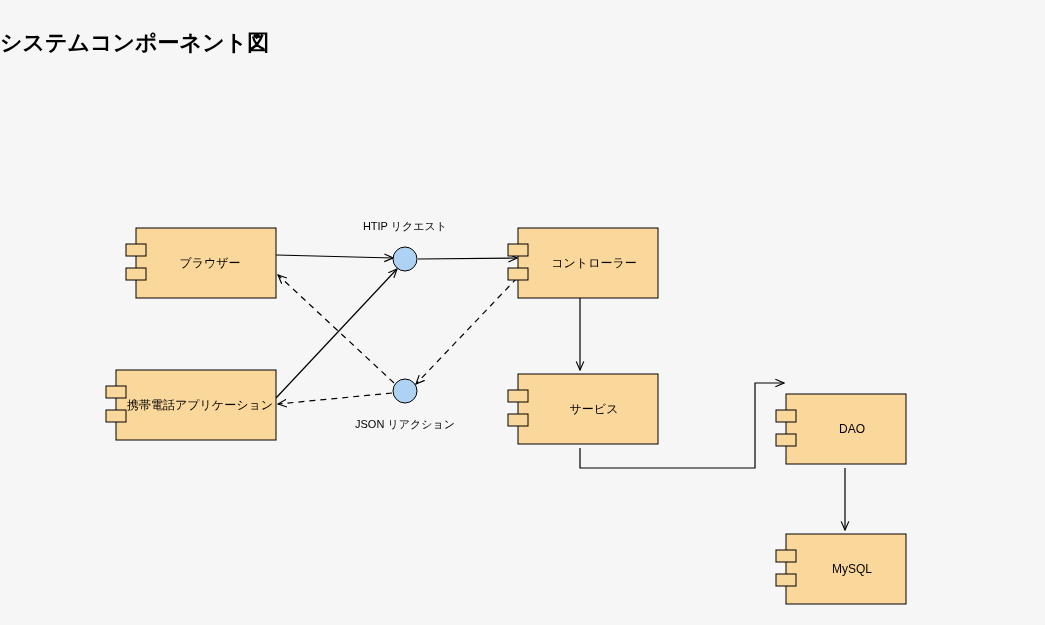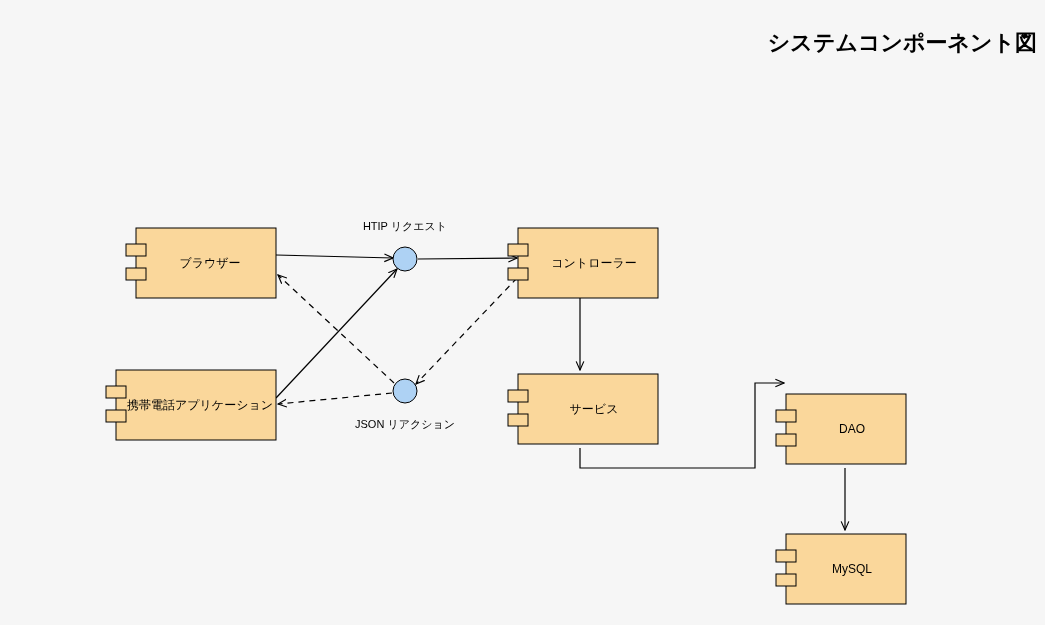--- a/index.html
+++ b/index.html
@@ -8,22 +8,22 @@
     width: 1045px;
     height: 625px;
     background: #f6f6f6;
     font-family: Arial, "Hiragino Sans", "Meiryo", sans-serif;
     overflow: hidden;
   }
   .title {
     position: absolute;
     top: 28px;
     left: 0;
-    right: 8px;
-    text-align: right;
+    right: 0;
+    text-align: left;
     font-size: 22px;
     font-weight: bold;
     color: #000;
   }
   svg {
     position: absolute;
     left: 0;
     top: 0;
   }
   .comp-body {

